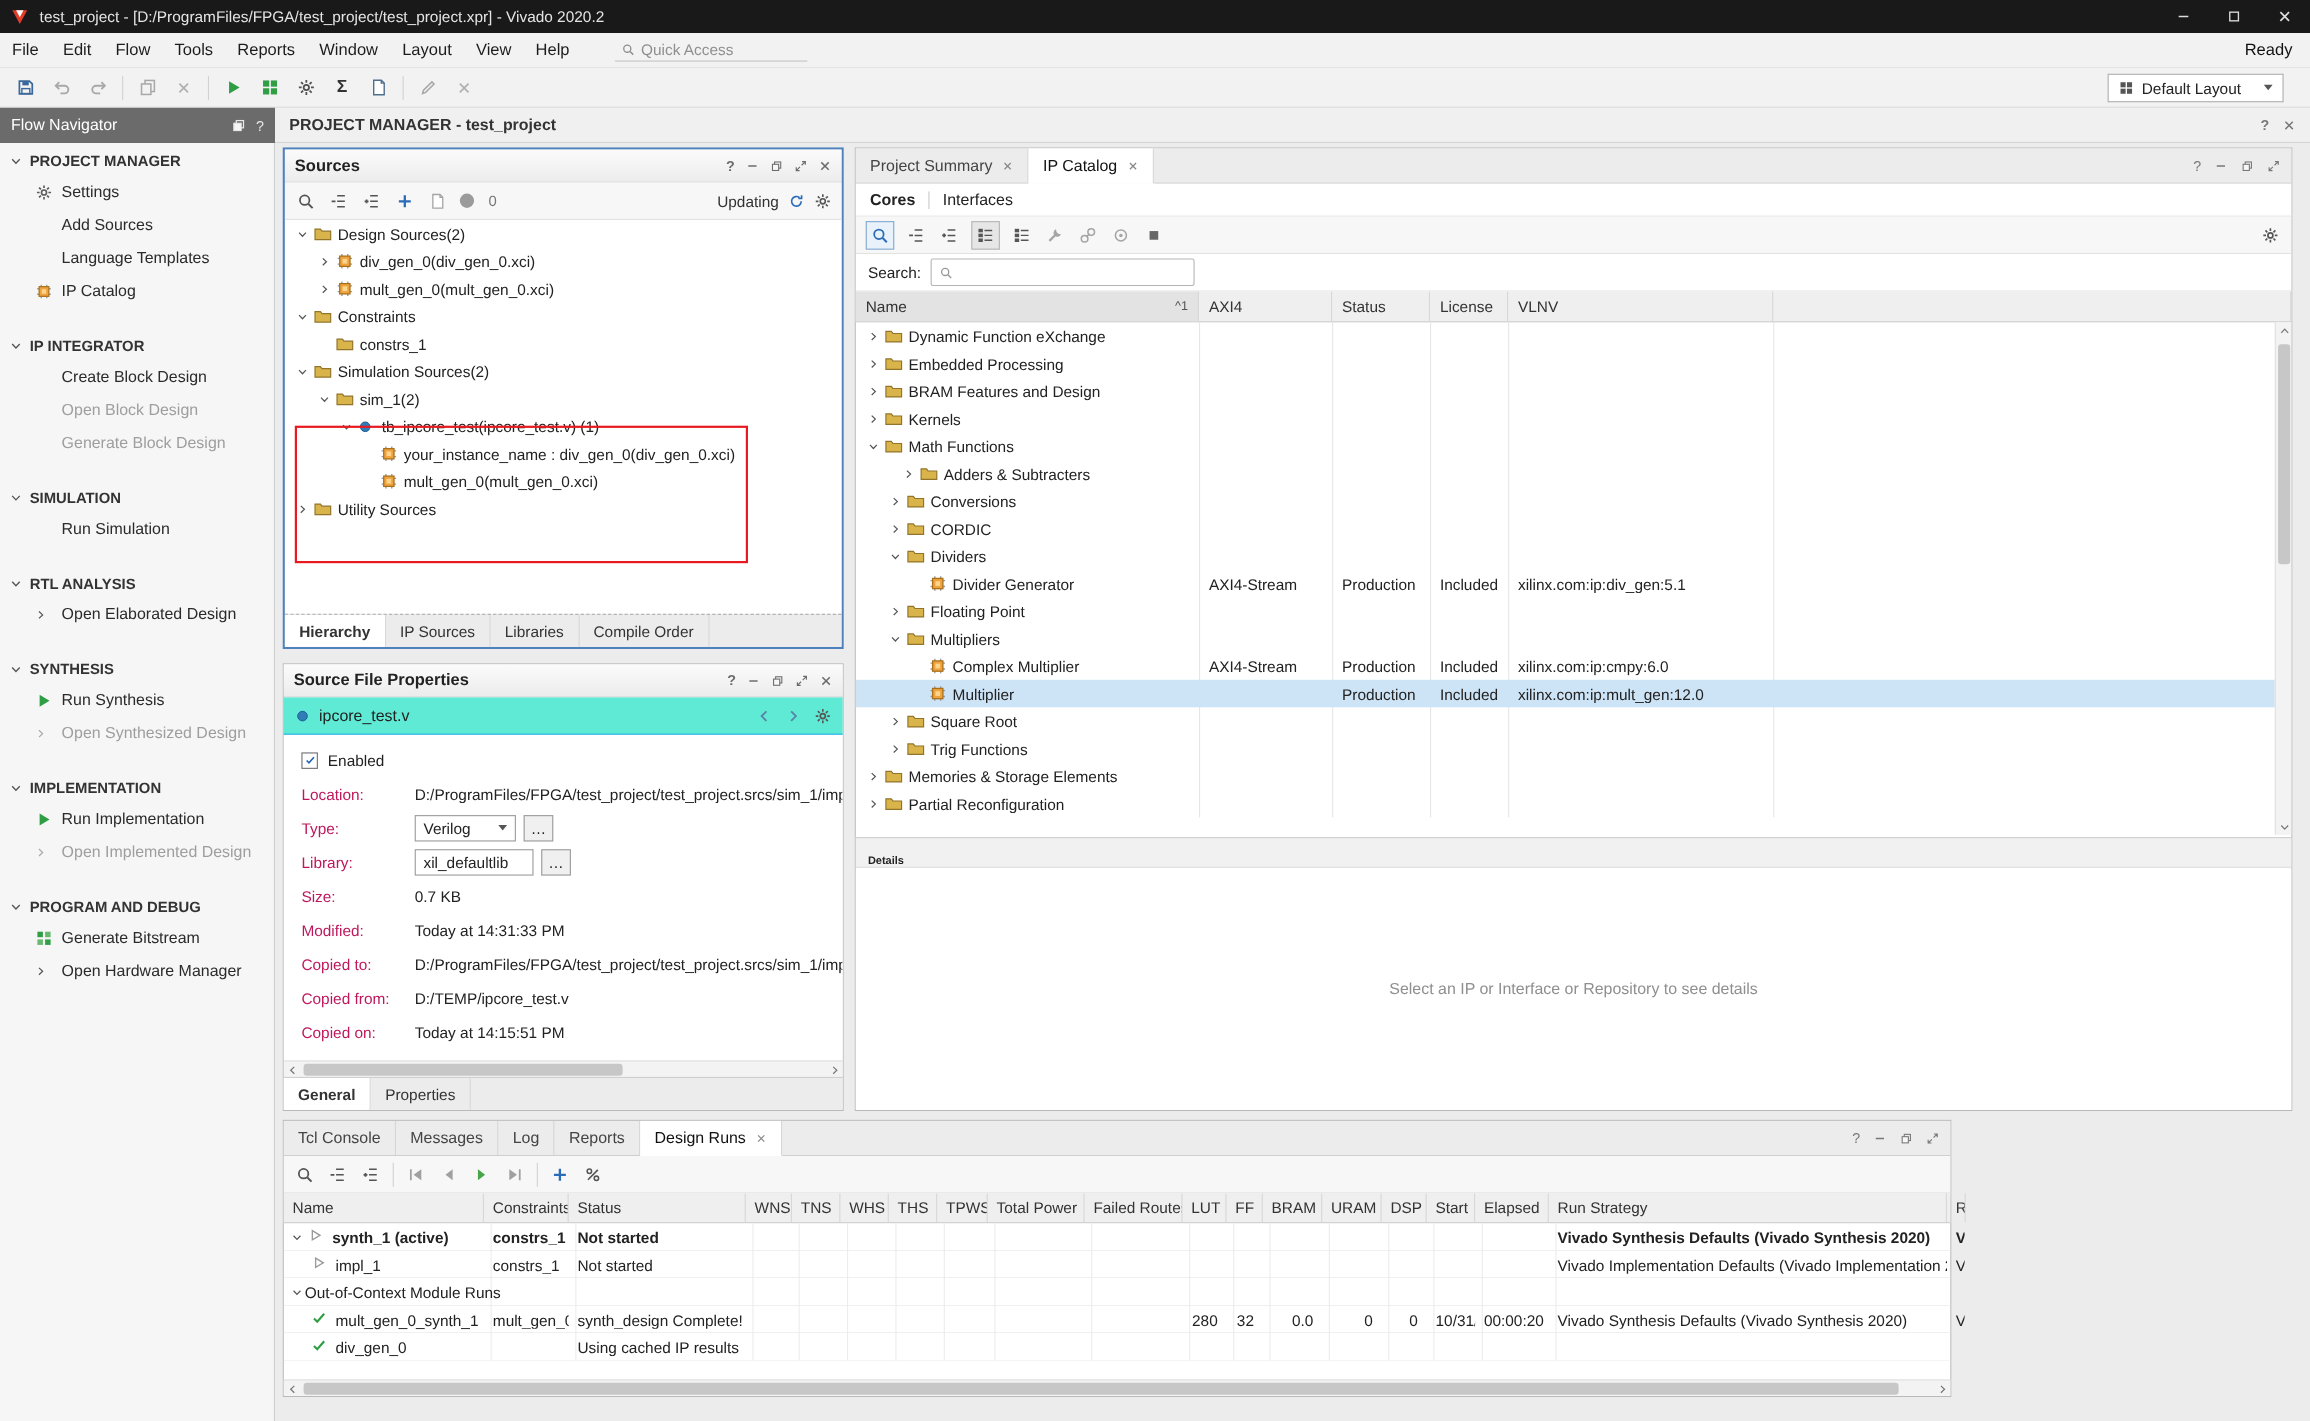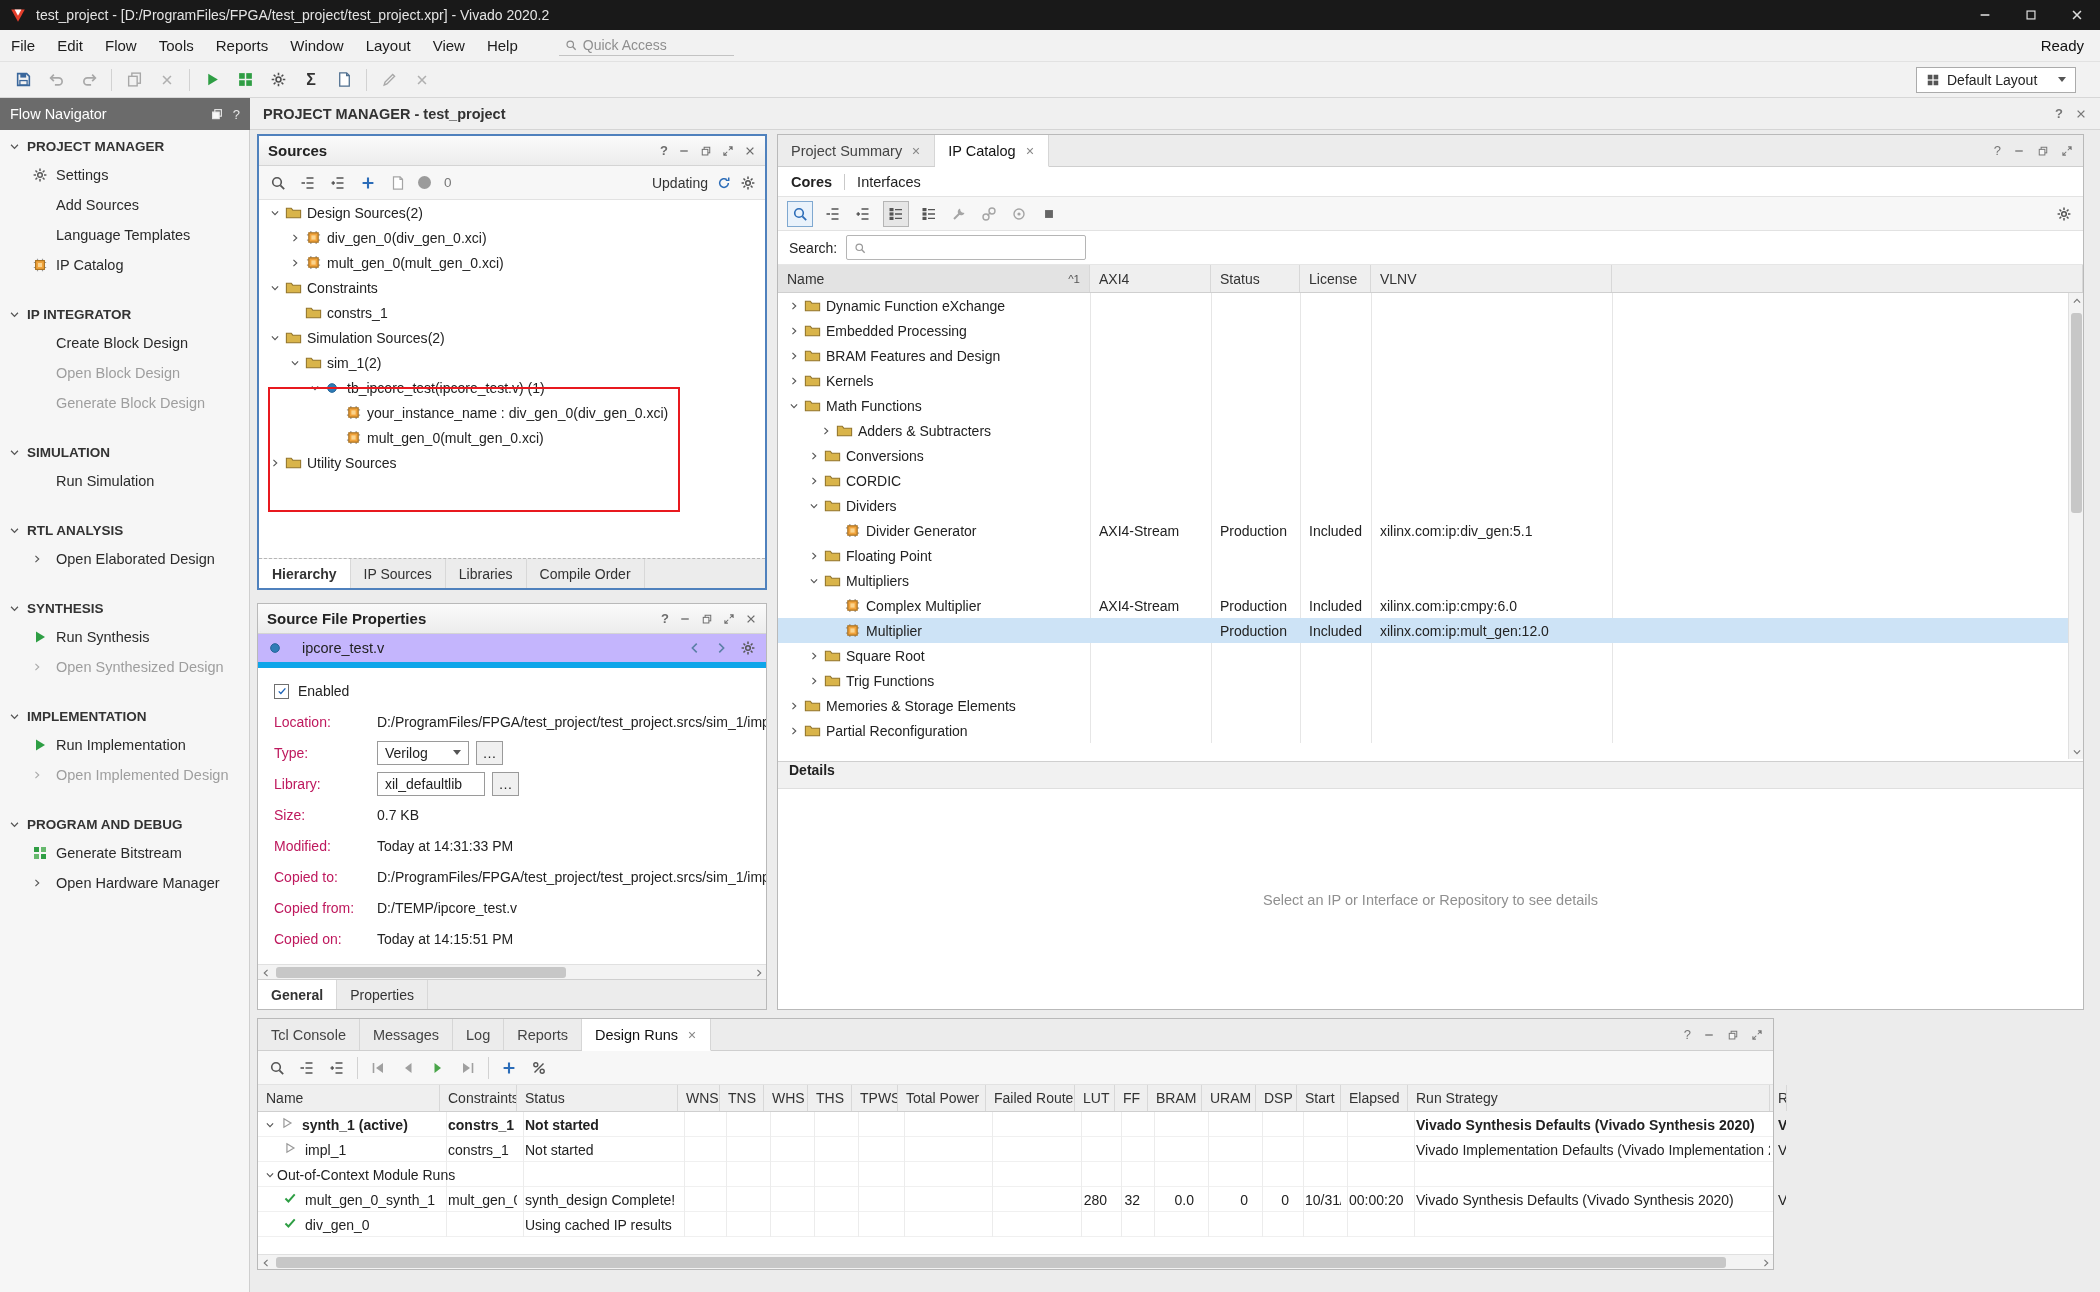--- a/index.html
+++ b/index.html
@@ -73,21 +73,21 @@
   .p-sources { left:7px; top:4px; width:510px; height:456px; border:2px solid #4f81bd; }
   .src-tree { position:absolute; top:64px; left:0; right:0; bottom:30px; background:#fff; overflow:hidden; }
   .p-sources .btabs { border-top:1px dashed #b5b5b5; }
   .badge-dot { width:13px; height:13px; border-radius:50%; background:#9b9b9b; }
   .badge-num { color:#777; font-size:13.5px; margin-left:3px; }
   .updating { margin-left:auto; display:flex; align-items:center; gap:9px; color:#333; font-size:14px; }
   .red-box { position:absolute; left:9px; top:187px; width:412px; height:125px; border:2px solid #e8191f; pointer-events:none; }
 
   
   .p-props { left:7px; top:473px; width:510px; height:407px; }
-  .filebar { height:34px; display:flex; align-items:center; gap:20px; padding:0 10px; background:#c4b5fd; border-bottom:6px solid #0ea5e9; font-size:14.5px; }
+  .filebar { height:34px; display:flex; align-items:center; gap:8px; padding:0 10px; background:#5eead4; border-bottom:1px solid #0ea5e9; font-size:14.5px; }
   .filebar .hic { margin-left:auto; display:flex; gap:12px; align-items:center; }
   .prop-body { position:absolute; top:64px; left:0; right:0; bottom:45px; background:#fff; overflow:hidden; padding-top:8px; }
   .en-row { display:flex; align-items:center; height:30px; padding-left:16px; font-size:14px; }
   .cb { width:15px; height:15px; border:1.5px solid #6f6f6f; background:#fff; display:flex; align-items:center; justify-content:center; margin-right:9px; color:#1c62b7; }
   .frow { display:flex; align-items:center; height:31px; padding-left:16px; font-size:14px; }
   .flabel { width:103px; flex:none; color:#be185d; }
   .fvalue { white-space:nowrap; overflow:hidden; flex:1; }
   .combo { width:92px; height:24px; border:1px solid #9a9a9a; background:#fff; display:flex; align-items:center; padding:0 7px; font-size:14px; }
   .editbox { min-width:108px; height:24px; border:1px solid #9a9a9a; background:#fff; display:flex; align-items:center; padding:0 7px; font-size:14px; }
   .more-btn { min-width:27px; height:24px; border:1px solid #9a9a9a; background:#f0f0f0; display:flex; align-items:center; justify-content:center; font-size:14px; margin-left:7px; }
@@ -115,21 +115,21 @@
   .searchbox { width:240px; height:25px; border:1px solid #b5b5b5; border-radius:2px; display:flex; align-items:center; padding:0 7px; color:#999; gap:5px; }
   .cat-head { position:absolute; top:130px; left:0; right:0; height:28px; display:grid; grid-template-columns:312px 121px 89px 71px 241px minmax(10px,1fr); background:#efefef; border-bottom:1px solid #cfcfcf; font-size:14px; color:#333; }
   .cat-head > div { display:flex; align-items:center; padding:0 9px; border-right:1px solid #d8d8d8; overflow:hidden; white-space:nowrap; }
   .cat-head .namehd { background:#e3e3e3; }
   .sortbadge { margin-left:auto; font-size:11.5px; color:#555; }
   .cat-body { position:absolute; top:158px; left:0; right:15px; height:450px; background-image:linear-gradient(#e6e6e6,#e6e6e6),linear-gradient(#e6e6e6,#e6e6e6),linear-gradient(#e6e6e6,#e6e6e6),linear-gradient(#e6e6e6,#e6e6e6),linear-gradient(#e6e6e6,#e6e6e6); background-size:1px 100%,1px 100%,1px 100%,1px 100%,1px 100%; background-position:312px 0,433px 0,522px 0,593px 0,834px 0; background-repeat:no-repeat; }
   .crow { display:grid; grid-template-columns:312px 121px 89px 71px 241px minmax(10px,1fr); height:25px; font-size:14px; align-items:center; }
   .crow.sel { background:#cde3f6; }
   .cname { grid-column:1; display:flex; align-items:center; white-space:nowrap; overflow:hidden; }
   .ccell { padding:0 9px; white-space:nowrap; overflow:hidden; }
-  .details-hdr { position:absolute; left:0; right:0; top:626px; height:28px; background:#f1f1f1; border-top:1px solid #cfcfcf; border-bottom:1px solid #dfdfdf; display:flex; align-items:flex-start; padding:0 11px; font-weight:bold; font-size:14px; color:#222; }
+  .details-hdr { position:absolute; left:0; right:0; top:626px; height:28px; background:#f1f1f1; border-top:1px solid #cfcfcf; border-bottom:1px solid #dfdfdf; display:flex; align-items:flex-end; padding:0 11px; font-weight:bold; font-size:10px; color:#222; }
   .details-body { position:absolute; left:0; right:0; top:655px; bottom:0; background:#fff; display:flex; align-items:center; justify-content:center; color:#8f8f8f; font-size:14.5px; }
   .cat-vscroll { top:158px; bottom:250px; right:0; }
 
   
   .p-runs { left:7px; top:888px; width:1517px; height:252px; }
   .runs-head { position:absolute; top:66px; left:0; right:0; height:27px; display:grid; grid-template-columns:182px 77px 161px 42px 44px 44px 44px 46px 88px 89px 40px 33px 54px 54px 41px 44px 67px 362px minmax(10px,1fr); background:#efefef; border-bottom:1px solid #cfcfcf; font-size:14px; color:#333; }
   .runs-head > div { display:flex; align-items:center; padding:0 8px; border-right:1px solid #d8d8d8; overflow:hidden; white-space:nowrap; }
   .runs-body { position:absolute; top:93px; left:0; right:0; height:125px;
     background-image:linear-gradient(#ececec,#ececec),linear-gradient(#ececec,#ececec),linear-gradient(#ececec,#ececec),linear-gradient(#ececec,#ececec),linear-gradient(#ececec,#ececec),linear-gradient(#ececec,#ececec),linear-gradient(#ececec,#ececec),linear-gradient(#ececec,#ececec),linear-gradient(#ececec,#ececec),linear-gradient(#ececec,#ececec),linear-gradient(#ececec,#ececec),linear-gradient(#ececec,#ececec),linear-gradient(#ececec,#ececec),linear-gradient(#ececec,#ececec),linear-gradient(#ececec,#ececec),linear-gradient(#ececec,#ececec),linear-gradient(#ececec,#ececec),linear-gradient(#ececec,#ececec),repeating-linear-gradient(to bottom,transparent 0 24px,#f0f0f0 24px 25px);
     background-size:1px 100%,1px 100%,1px 100%,1px 100%,1px 100%,1px 100%,1px 100%,1px 100%,1px 100%,1px 100%,1px 100%,1px 100%,1px 100%,1px 100%,1px 100%,1px 100%,1px 100%,1px 100%,100% 100%;

